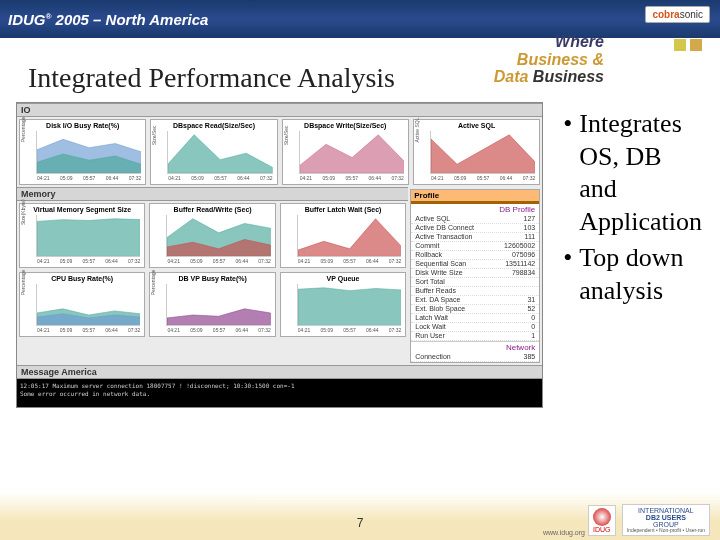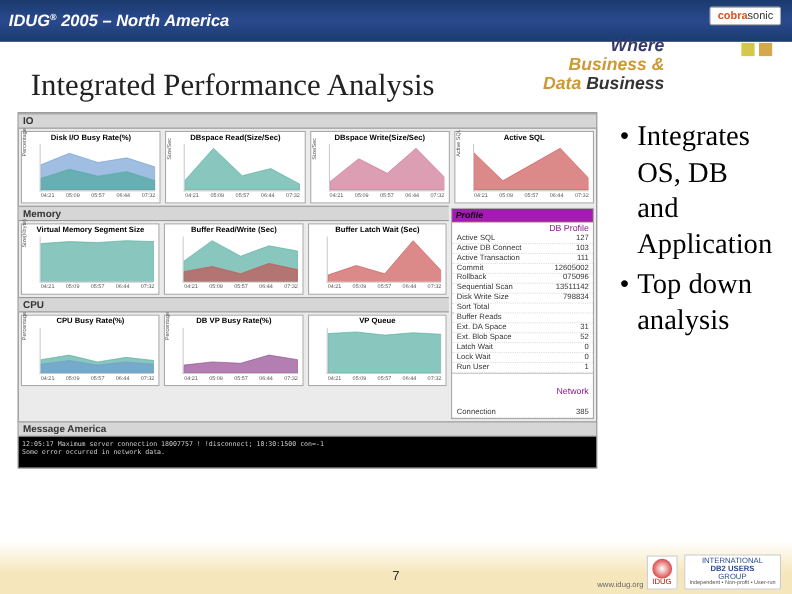--- a/index.html
+++ b/index.html
@@ -30,26 +30,26 @@
   
   .row { display: flex; }
   .chart-box { flex: 1; border: 1px solid #aaa; margin: 2px; background: #fff; padding: 2px; display: flex; flex-direction: column; min-height: 62px; }
   .chart-title { font-size: 7px; font-weight: bold; text-align: center; padding-bottom: 1px; }
   .chart-area { flex: 1; position: relative; border-left: 1px solid #ccc; border-bottom: 1px solid #ccc; margin: 1px 2px 8px 14px; }
   .ylabel { position: absolute; left: -14px; top: 50%; transform: rotate(-90deg) translateX(50%); transform-origin: left; font-size: 5px; color: #555; white-space: nowrap; }
   .xticks { position: absolute; bottom: -8px; left: 0; right: 0; display: flex; justify-content: space-between; font-size: 5px; color: #555; }
   svg.plot { width: 100%; height: 100%; display: block; }
   
   .profile-col { width: 130px; border: 1px solid #aaa; margin: 2px; background: #fff; font-size: 7px; }
-  .profile-hdr { background: #a21caf; border-bottom: 1px solid #a16207; font-size: 8px; font-weight: bold; padding: 1px 3px; font-style: italic; }
+  .profile-hdr { background: #fdba74; border-bottom: 3px solid #a16207; font-size: 8px; font-weight: bold; padding: 1px 3px; }
   .profile-type { color: #8b1a8b; text-align: right; padding: 1px 4px; font-size: 8px; }
   .profile-row { display: flex; justify-content: space-between; padding: 0.5px 4px; border-bottom: 1px dotted #ddd; color: #333; }
   .profile-row .k { flex: 1; }
   .profile-row .v { text-align: right; }
-  .network-hdr { color: #8b1a8b; text-align: right; padding: 11px 4px; font-size: 8px; border-top: 1px solid #ccc; }
+  .network-hdr { color: #8b1a8b; text-align: right; padding: 1px 4px; font-size: 8px; border-top: 1px solid #ccc; }
   
   .console { background: #000; color: #ccc; font-family: monospace; font-size: 6px; padding: 3px; line-height: 1.3; height: 28px; overflow: hidden; }
   
   .bullets { flex: 1; padding: 6px 10px 0 20px; font-family: 'Times New Roman', serif; font-size: 26px; line-height: 1.25; }
   .bullets li { list-style: none; position: relative; padding-left: 16px; margin-bottom: 4px; }
   .bullets li::before { content: "•"; position: absolute; left: 0; }
   
   .footer { position: absolute; bottom: 0; left: 0; right: 0; height: 48px; background: linear-gradient(180deg, rgba(244,228,180,0) 0%, rgba(244,228,180,0.9) 60%); }
   .page-num { position: absolute; bottom: 10px; left: 50%; transform: translateX(-50%); font-size: 12px; color: #333; }
   .footer-logos { position: absolute; right: 10px; bottom: 4px; display: flex; gap: 6px; align-items: flex-end; }
@@ -196,21 +196,20 @@
                 <div class="xticks">
                   <span>04:21</span>
                   <span>05:09</span>
                   <span>05:57</span>
                   <span>06:44</span>
                   <span>07:32</span>
                 </div>
               </div>
             </div>
           </div>
-        <div class="panel-hdr">CPU</div>
         <div class="row" id="cpu-row">
             <div class="chart-box">
               <div class="chart-title">CPU Busy Rate(%)</div>
               <div class="chart-area">
                 <div class="ylabel">Percentage</div>
                 <svg class="plot" viewBox="0 0 100 40" preserveAspectRatio="none">
                   <path d="M0,40 L0,28 L25,24 L50,30 L75,26 L100,28.799999999999997 L100,40 Z" fill="#4aa89a" fill-opacity="0.65" stroke="#4aa89a" stroke-width="0.5"></path>
                   <path d="M0,40 L0,32 L25,28.799999999999997 L50,32.8 L75,30 L100,32 L100,40 Z" fill="#6b9bd1" fill-opacity="0.65" stroke="#6b9bd1" stroke-width="0.5"></path>
                 </svg>
                 <div class="xticks">

